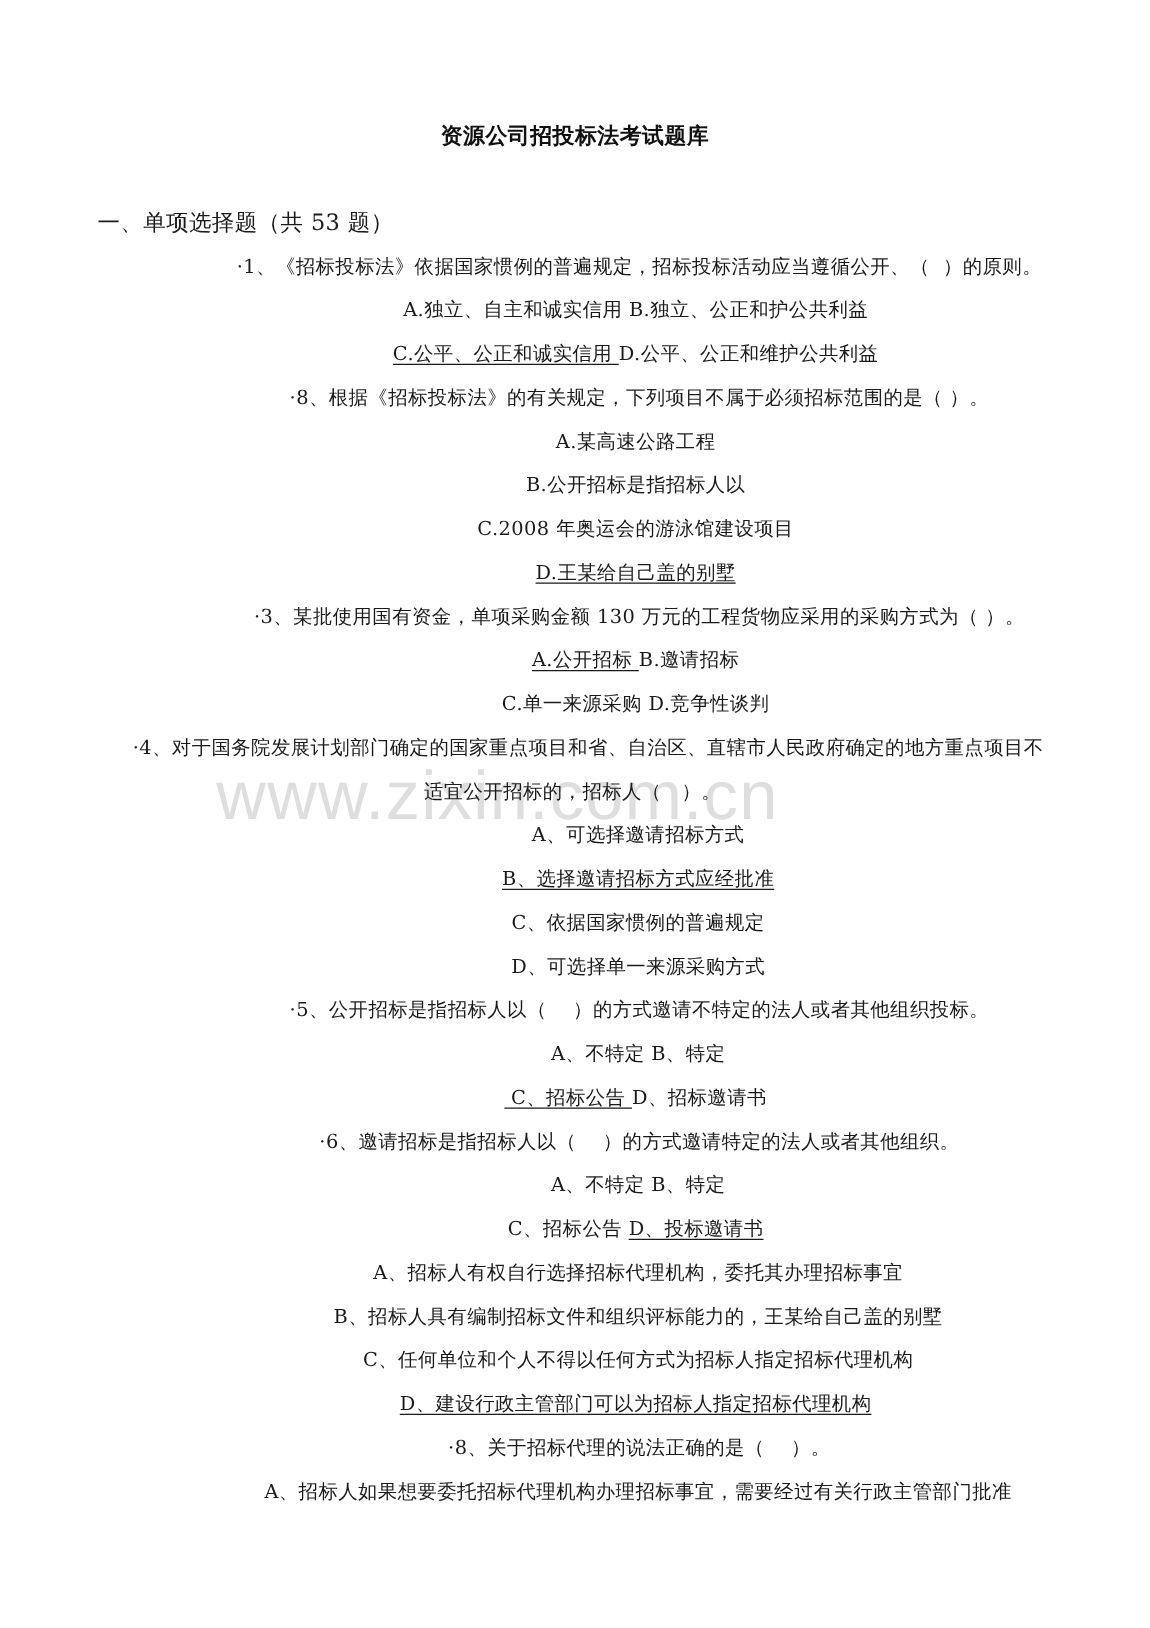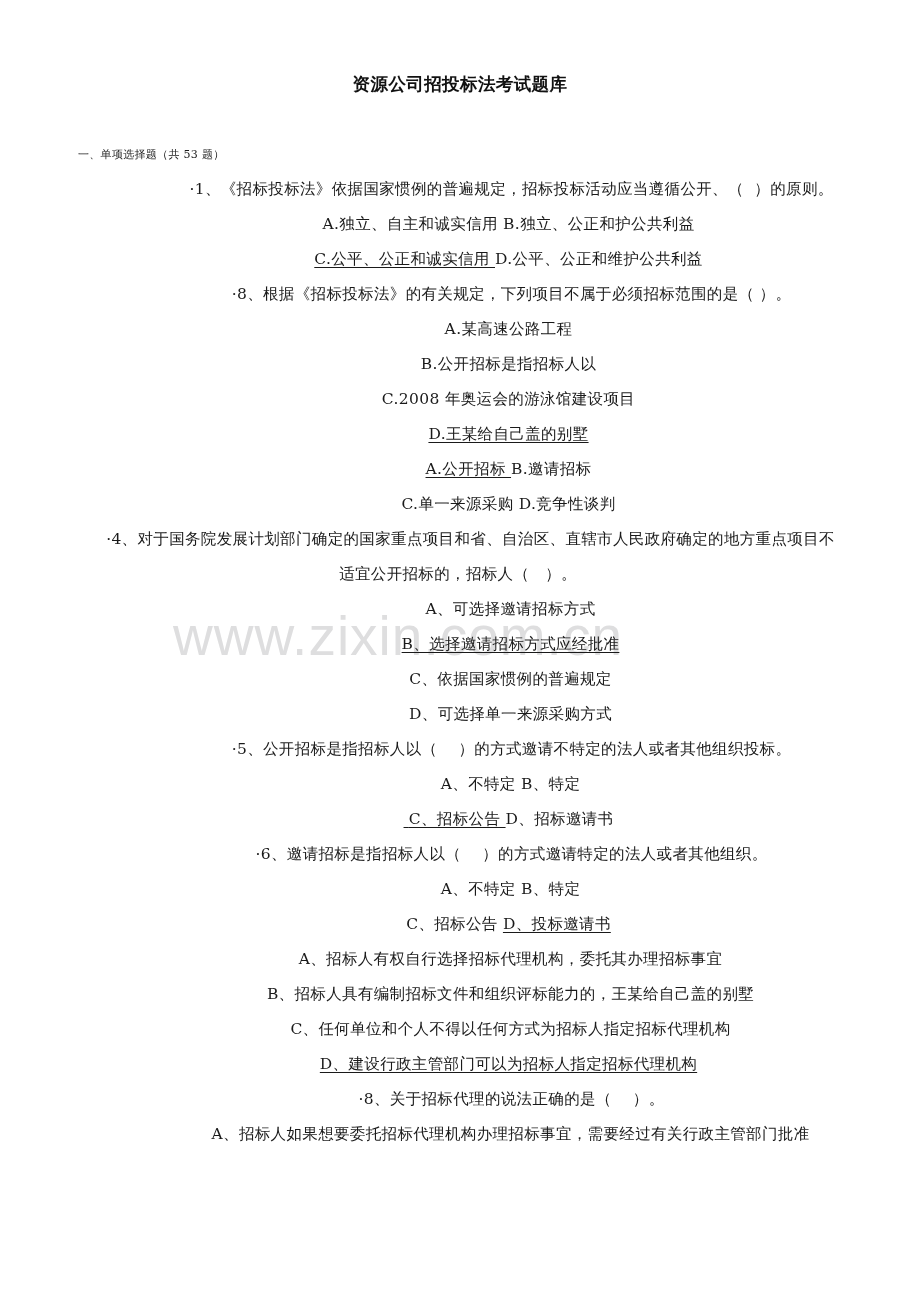--- a/index.html
+++ b/index.html
@@ -36,38 +36,38 @@
     letter-spacing: 1px;
     color: #dededf;
     white-space: nowrap;
     user-select: none;
     z-index: 0;
   }
 
   .content {
     position: relative;
     z-index: 2;
-    padding-top: 72px;
+    padding-top: 96px;
   }
 
   
   .doc-title {
     text-align: center;
     font-family: "Liberation Sans", "DejaVu Sans", sans-serif;
     font-weight: bold;
     font-size: 17.5px;
     letter-spacing: 0.4px;
     color: #111;
     margin: 0 0 41px 0;
   }
 
   
   .section-head {
     margin: 0 0 0 78px;
-    font-size: 11px;
+    font-size: 18px;
     line-height: 35px;
     letter-spacing: 0.3px;
   }
 
   
   .qline, .oline {
     font-size: 15.5px;
     line-height: 35px;
     letter-spacing: 0.35px;
     white-space: pre-wrap;
@@ -112,20 +112,21 @@
 
     <div id="questions">
         <div class="qline">·1、《招标投标法》依据国家惯例的普遍规定，招标投标活动应当遵循公开、（  ）的原则。</div>
         <div class="oline"><span>A.独立、自主和诚实信用 B.独立、公正和护公共利益</span></div>
         <div class="oline"><span class="ul">C.公平、公正和诚实信用 </span><span>D.公平、公正和维护公共利益</span></div>
         <div class="qline">·8、根据《招标投标法》的有关规定，下列项目不属于必须招标范围的是（ ）。</div>
         <div class="oline"><span>A.某高速公路工程</span></div>
         <div class="oline"><span>B.公开招标是指招标人以</span></div>
         <div class="oline"><span>C.2008 年奥运会的游泳馆建设项目</span></div>
         <div class="oline"><span class="ul">D.王某给自己盖的别墅</span></div>
+        <div class="qline">·3、某批使用国有资金，单项采购金额 130 万元的工程货物应采用的采购方式为（ ）。</div>
         <div class="oline"><span class="ul">A.公开招标 </span><span>B.邀请招标</span></div>
         <div class="oline"><span>C.单一来源采购 D.竞争性谈判</span></div>
         <div class="qline wrap">·4、对于国务院发展计划部门确定的国家重点项目和省、自治区、直辖市人民政府确定的地方重点项目不适宜公开招标的，招标人（   ）。</div>
         <div class="oline ind"><span>A、可选择邀请招标方式</span></div>
         <div class="oline ind"><span class="ul">B、选择邀请招标方式应经批准</span></div>
         <div class="oline ind"><span>C、依据国家惯例的普遍规定</span></div>
         <div class="oline ind"><span>D、可选择单一来源采购方式</span></div>
         <div class="qline">·5、公开招标是指招标人以（    ）的方式邀请不特定的法人或者其他组织投标。</div>
         <div class="oline ind"><span>A、不特定 B、特定</span></div>
         <div class="oline"><span class="ul"> C、招标公告 </span><span>D、招标邀请书</span></div>

